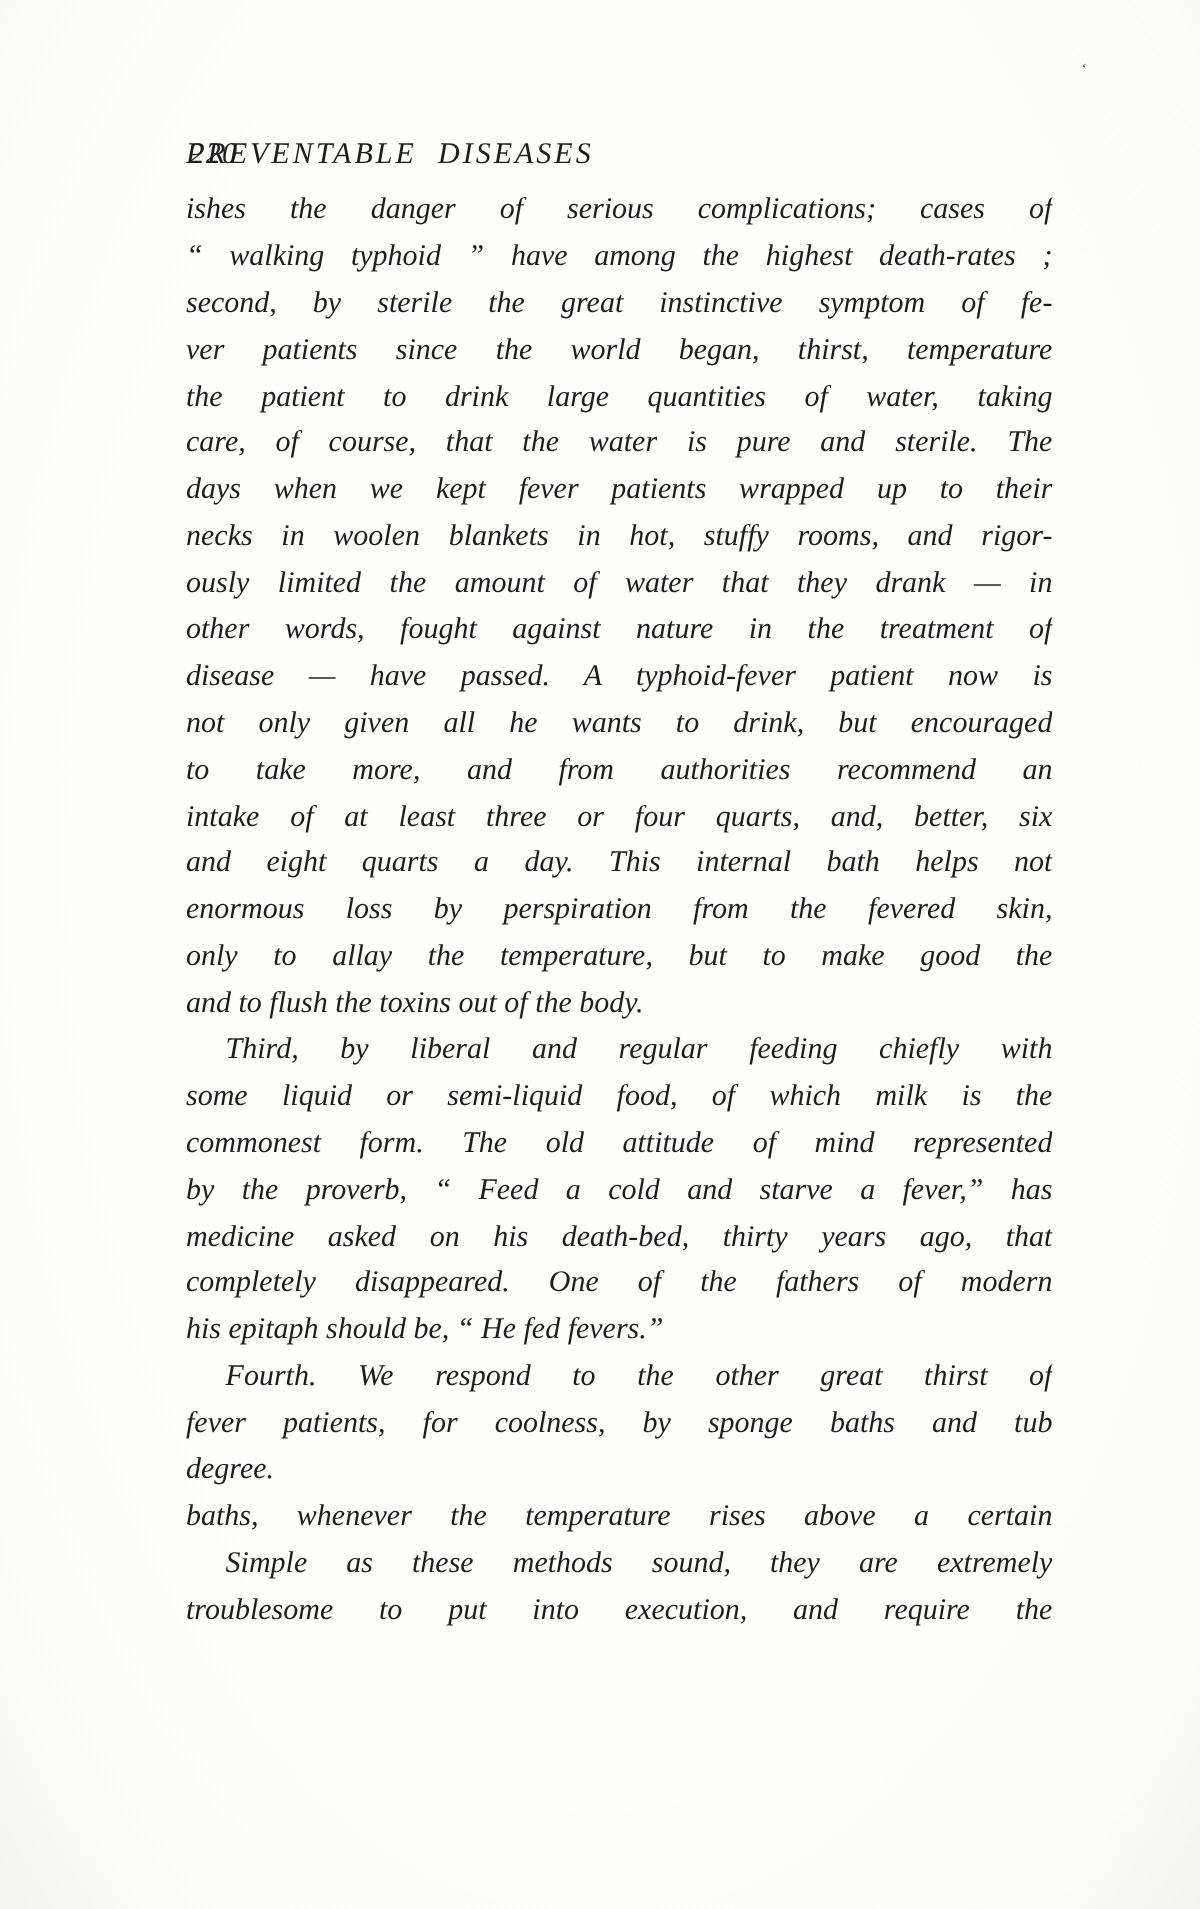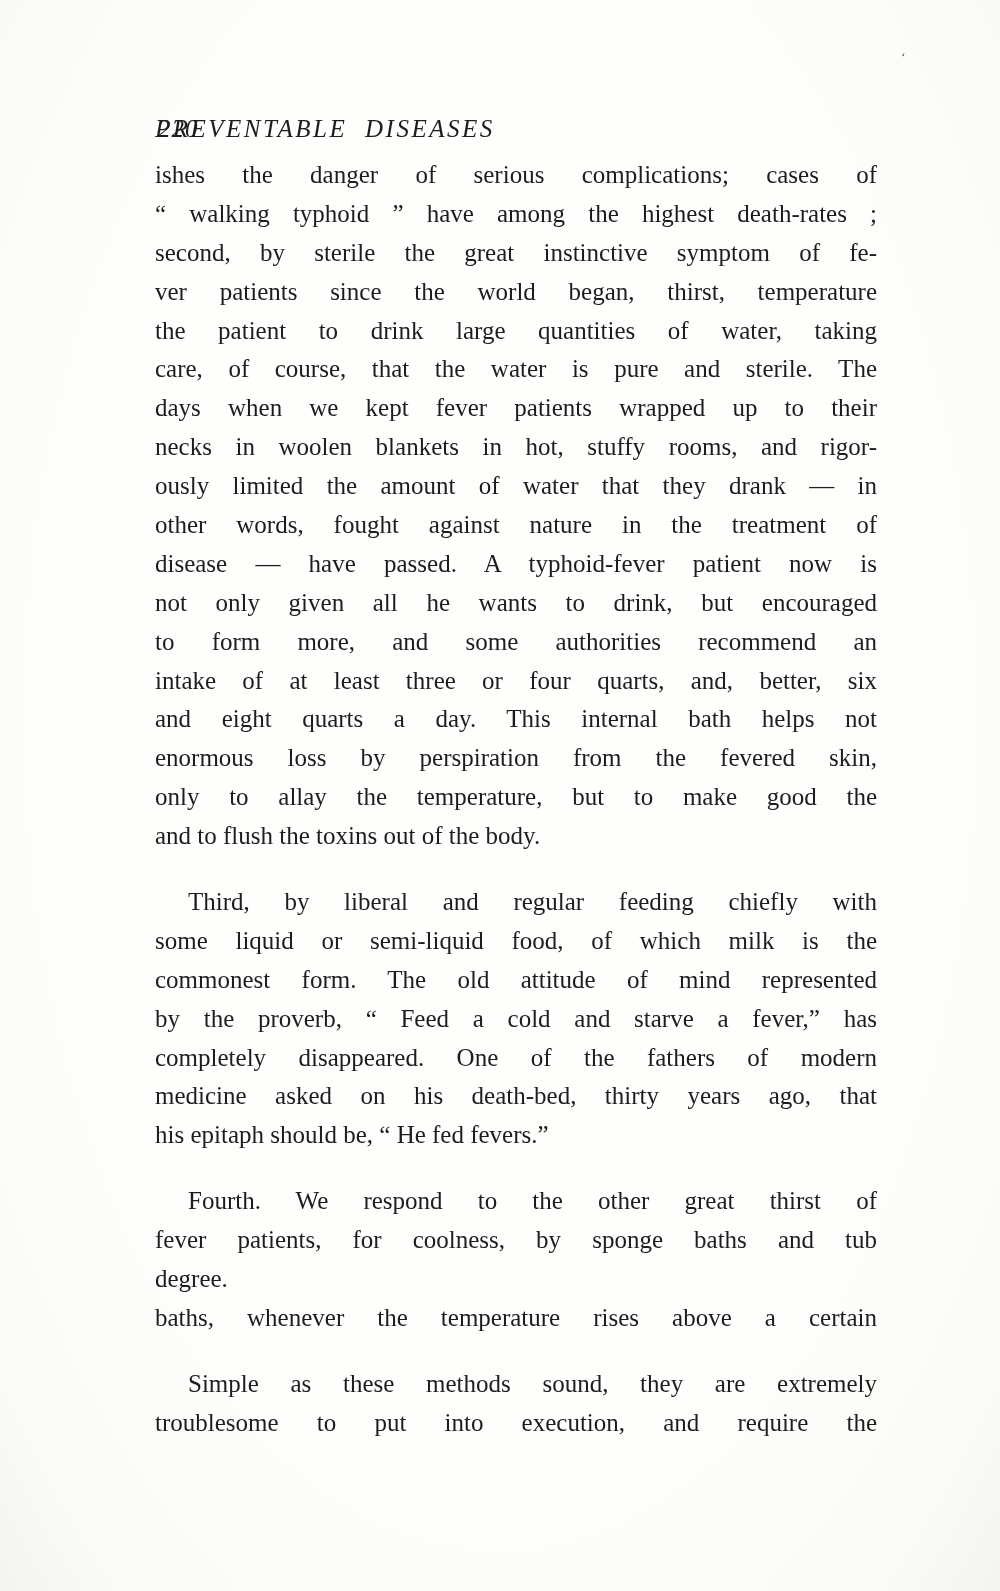--- a/index.html
+++ b/index.html
@@ -52,36 +52,36 @@
   }
   .body-text {
     position: absolute;
     top: 156px;
     left: 155px;
     width: 722px;
     font-size: 25px;
   }
   .paragraph {
     margin: 0;
+    font-style: italic;
   }
   .line {
     line-height: 38.9px;
     height: 38.9px;
     overflow: hidden;
     text-align: justify;
     text-align-last: justify;
     white-space: normal;
   }
   .line.last {
     text-align: center;
     text-align-last: left;
   }
   .line.indent {
     text-indent: 33px;
-    margin-top: 27px;
   }
 </style>
 </head>
 <body>
 
 <div class="page">
   <span class="speck">ʻ</span>
   <div class="header">
     <span class="pagenum">220</span>
     <span class="running">PREVENTABLE DISEASES</span>
@@ -93,34 +93,34 @@
         <div class="line">second, by sterile the great instinctive symptom of fe-</div>
         <div class="line">ver patients since the world began, thirst, temperature</div>
         <div class="line">the patient to drink large quantities of water, taking</div>
         <div class="line">care, of course, that the water is pure and sterile. The</div>
         <div class="line">days when we kept fever patients wrapped up to their</div>
         <div class="line">necks in woolen blankets in hot, stuffy rooms, and rigor-</div>
         <div class="line">ously limited the amount of water that they drank — in</div>
         <div class="line">other words, fought against nature in the treatment of</div>
         <div class="line">disease — have passed. A typhoid-fever patient now is</div>
         <div class="line">not only given all he wants to drink, but encouraged</div>
-        <div class="line">to form more, and some authorities recommend an</div>
+        <div class="line">to take more, and from authorities recommend an</div>
         <div class="line">intake of at least three or four quarts, and, better, six</div>
         <div class="line">and eight quarts a day. This internal bath helps not</div>
         <div class="line">enormous loss by perspiration from the fevered skin,</div>
         <div class="line">only to allay the temperature, but to make good the</div>
         <div class="line last">and to flush the toxins out of the body.</div>
       </div>
       <div class="paragraph">
         <div class="line indent">Third, by liberal and regular feeding chiefly with</div>
         <div class="line">some liquid or semi-liquid food, of which milk is the</div>
         <div class="line">commonest form. The old attitude of mind represented</div>
         <div class="line">by the proverb, “ Feed a cold and starve a fever,” has</div>
+        <div class="line">medicine asked on his death-bed, thirty years ago, that</div>
         <div class="line">completely disappeared. One of the fathers of modern</div>
-        <div class="line">medicine asked on his death-bed, thirty years ago, that</div>
         <div class="line last">his epitaph should be, “ He fed fevers.”</div>
       </div>
       <div class="paragraph">
         <div class="line indent">Fourth. We respond to the other great thirst of</div>
         <div class="line">fever patients, for coolness, by sponge baths and tub</div>
         <div class="line last">degree.</div>
         <div class="line">baths, whenever the temperature rises above a certain</div>
       </div>
       <div class="paragraph">
         <div class="line indent">Simple as these methods sound, they are extremely</div>

